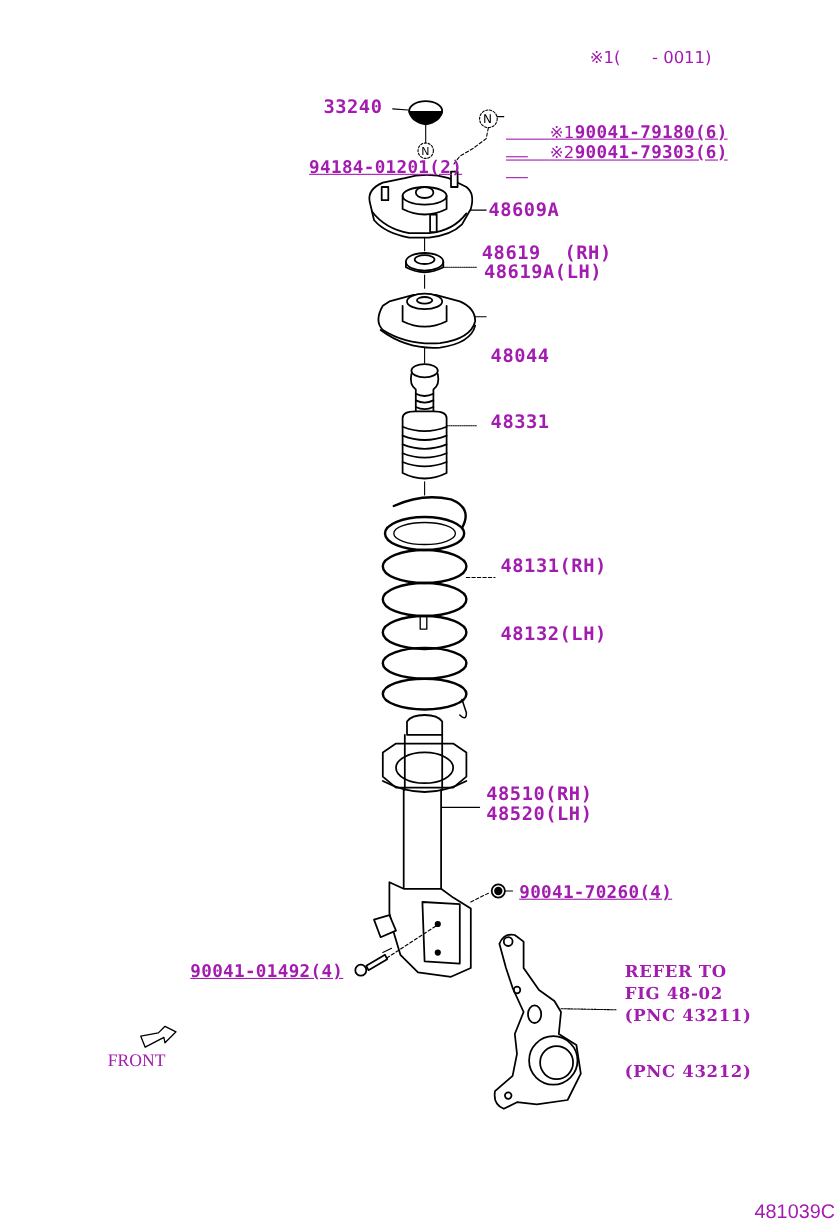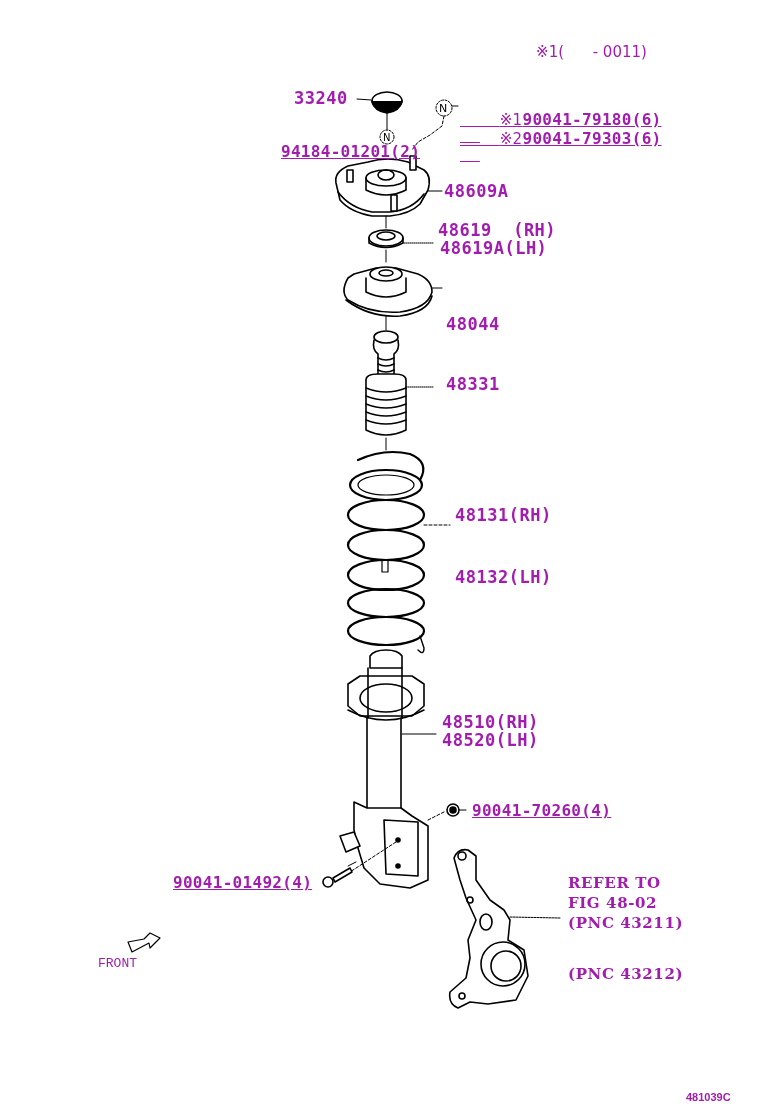--- a/index.html
+++ b/index.html
@@ -11,22 +11,22 @@
     font-family: "DejaVu Sans Mono", "Liberation Mono", monospace;
     font-weight: bold;
     color: #a21caf;
     white-space: pre;
     line-height: 1;
   }
   .pn { font-size: 17px; letter-spacing: 0.5px; }
   .pn-sm { font-size: 16px; letter-spacing: 0.3px; text-decoration: underline; }
   .note { font-family: "DejaVu Sans", "Liberation Sans", sans-serif; font-weight: normal; font-size: 15px; }
   .ref { font-family: "DejaVu Serif", "Liberation Serif", serif; font-size: 15px; font-weight: bold; letter-spacing: 0.6px; }
-  .front { font-family: Liberation Mono, monospace; font-weight: normal; font-size: 13px; }
-  .figid { font-family: "Liberation Sans", sans-serif; font-weight: bold; font-size: 11px; }
+  .front { font-family: Liberation Serif, serif; font-weight: normal; font-size: 16px; }
+  .figid { font-family: "Liberation Sans", sans-serif; font-weight: normal; font-size: 18px; }
 </style>
 </head>
 <body>
 
 <div class="canvas">
 
   <svg class="art" width="760" height="1112" viewBox="0 0 760 1112" fill="none" stroke="#000" stroke-width="1.6" stroke-linejoin="round" stroke-linecap="round">
 
     <g>
       <ellipse cx="387" cy="101" rx="15" ry="9" fill="#fff"></ellipse>

